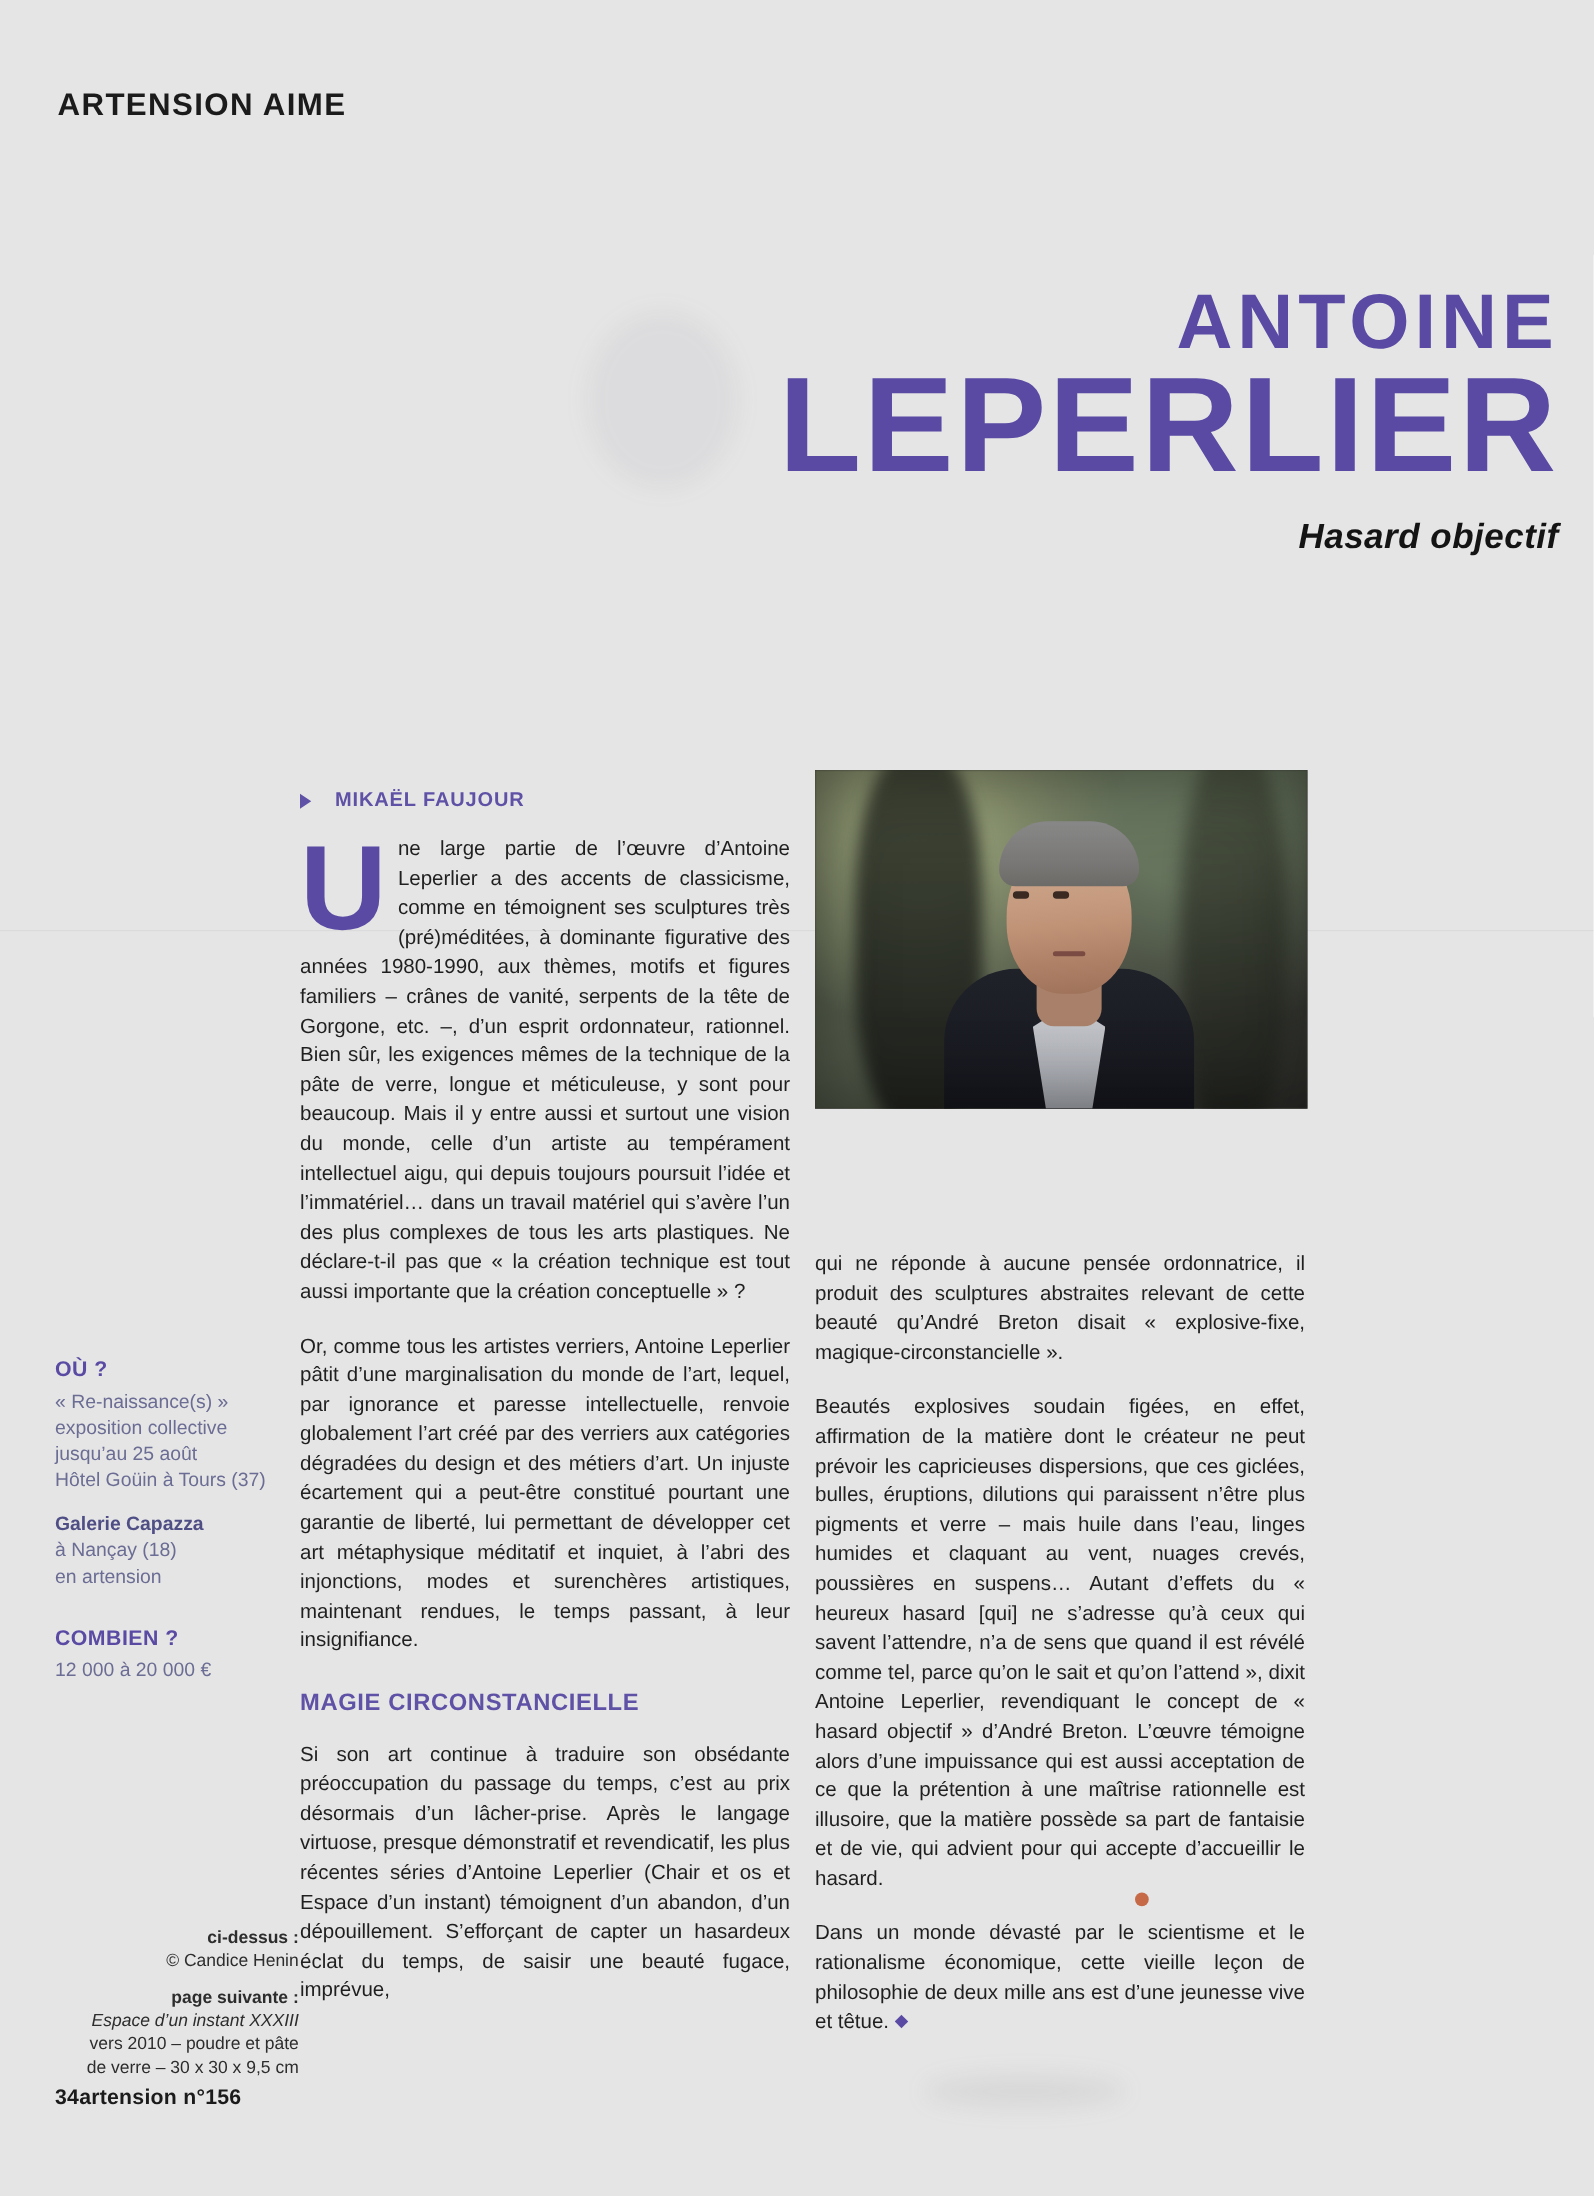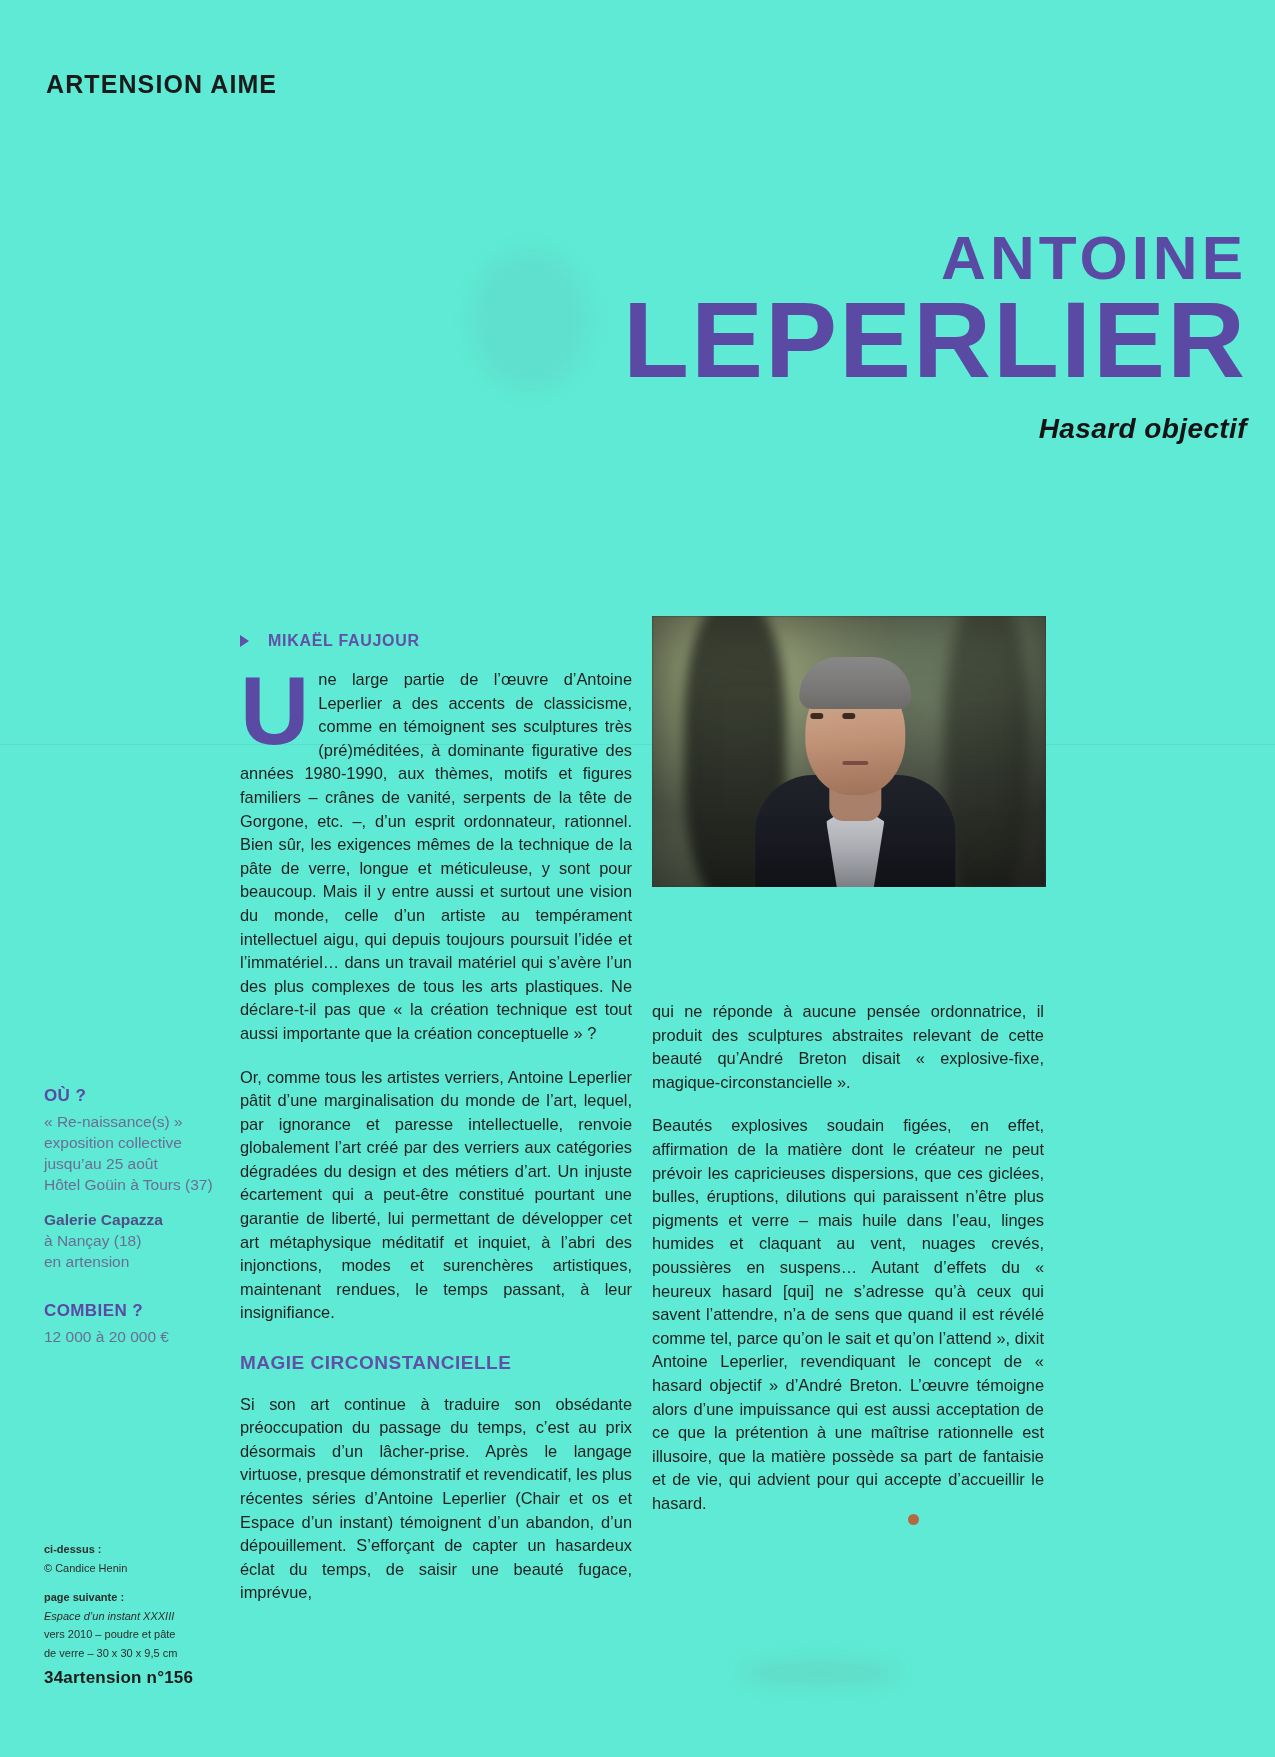--- a/index.html
+++ b/index.html
@@ -13,21 +13,21 @@
     height: 1757px;
     position: relative;
     font-family: "Liberation Sans", sans-serif;
     color: #1a1a1a;
     overflow: hidden;
   }
 
   .page {
     position: absolute;
     inset: 0;
-    background: #5eead4;
+    background: #e5e5e5;
   }
 
   
   .kicker {
     position: absolute;
     left: 46px;
     top: 70px;
     font-size: 25px;
     font-weight: 700;
     letter-spacing: 1.1px;
@@ -123,23 +123,24 @@
     color: #4f4f86;
     margin-top: 14px;
   }
   .sb-line { color: #6b6d94; }
 
   .credits {
     position: absolute;
     left: 44px;
     top: 1540px;
     width: 195px;
-    font-size: 11px;
+    font-size: 14px;
     line-height: 18.5px;
     color: #2d2d2d;
+    text-align: right;
   }
   .credits .lbl { font-weight: 700; }
   .credits .gap { height: 11px; }
   .credits .ital { font-style: italic; }
 
   .folio {
     position: absolute;
     left: 44px;
     top: 1668px;
     font-size: 17px;
@@ -404,17 +405,18 @@
       <span class="dropcap">U</span><span>ne large partie de l’œuvre d’Antoine Leperlier a des accents de classicisme, comme en témoignent ses sculptures très (pré)méditées, à dominante figurative des années 1980-1990, aux thèmes, motifs et figures familiers – crânes de vanité, serpents de la tête de Gorgone, etc. –, d’un esprit ordonnateur, rationnel. Bien sûr, les exigences mêmes de la technique de la pâte de verre, longue et méticuleuse, y sont pour beaucoup. Mais il y entre aussi et surtout une vision du monde, celle d’un artiste au tempérament intellectuel aigu, qui depuis toujours poursuit l’idée et l’immatériel… dans un travail matériel qui s’avère l’un des plus complexes de tous les arts plastiques. Ne déclare-t-il pas que « la création technique est tout aussi importante que la création conceptuelle » ?</span>
     </p>
     <p>Or, comme tous les artistes verriers, Antoine Leperlier pâtit d’une marginalisation du monde de l’art, lequel, par ignorance et paresse intellectuelle, renvoie globalement l’art créé par des verriers aux catégories dégradées du design et des métiers d’art. Un injuste écartement qui a peut-être constitué pourtant une garantie de liberté, lui permettant de développer cet art métaphysique méditatif et inquiet, à l’abri des injonctions, modes et surenchères artistiques, maintenant rendues, le temps passant, à leur insignifiance.</p>
     <div class="section-head">MAGIE CIRCONSTANCIELLE</div>
     <p>Si son art continue à traduire son obsédante préoccupation du passage du temps, c’est au prix désormais d’un lâcher-prise. Après le langage virtuose, presque démonstratif et revendicatif, les plus récentes séries d’Antoine Leperlier (Chair et os et Espace d’un instant) témoignent d’un abandon, d’un dépouillement. S’efforçant de capter un hasardeux éclat du temps, de saisir une beauté fugace, imprévue,</p>
   </div>
 
   <div class="col col-right">
     <p>qui ne réponde à aucune pensée ordonnatrice, il produit des sculptures abstraites relevant de cette beauté qu’André Breton disait « explosive-fixe, magique-circonstancielle ».</p>
     <p>Beautés explosives soudain figées, en effet, affirmation de la matière dont le créateur ne peut prévoir les capricieuses dispersions, que ces giclées, bulles, éruptions, dilutions qui paraissent n’être plus pigments et verre – mais huile dans l’eau, linges humides et claquant au vent, nuages crevés, poussières en suspens… Autant d’effets du « heureux hasard [qui] ne s’adresse qu’à ceux qui savent l’attendre, n’a de sens que quand il est révélé comme tel, parce qu’on le sait et qu’on l’attend », dixit Antoine Leperlier, revendiquant le concept de « hasard objectif » d’André Breton. L’œuvre témoigne alors d’une impuissance qui est aussi acceptation de ce que la prétention à une maîtrise rationnelle est illusoire, que la matière possède sa part de fantaisie et de vie, qui advient pour qui accepte d’accueillir le hasard.</p>
+    <p><span>Dans un monde dévasté par le scientisme et le rationalisme économique, cette vieille leçon de philosophie de deux mille ans est d’une jeunesse vive et têtue.</span> <span class="bullet-end">◆</span></p>
   </div>
 
   <div class="dot-mark"></div>
 
 </div>
 
 </body></html>

